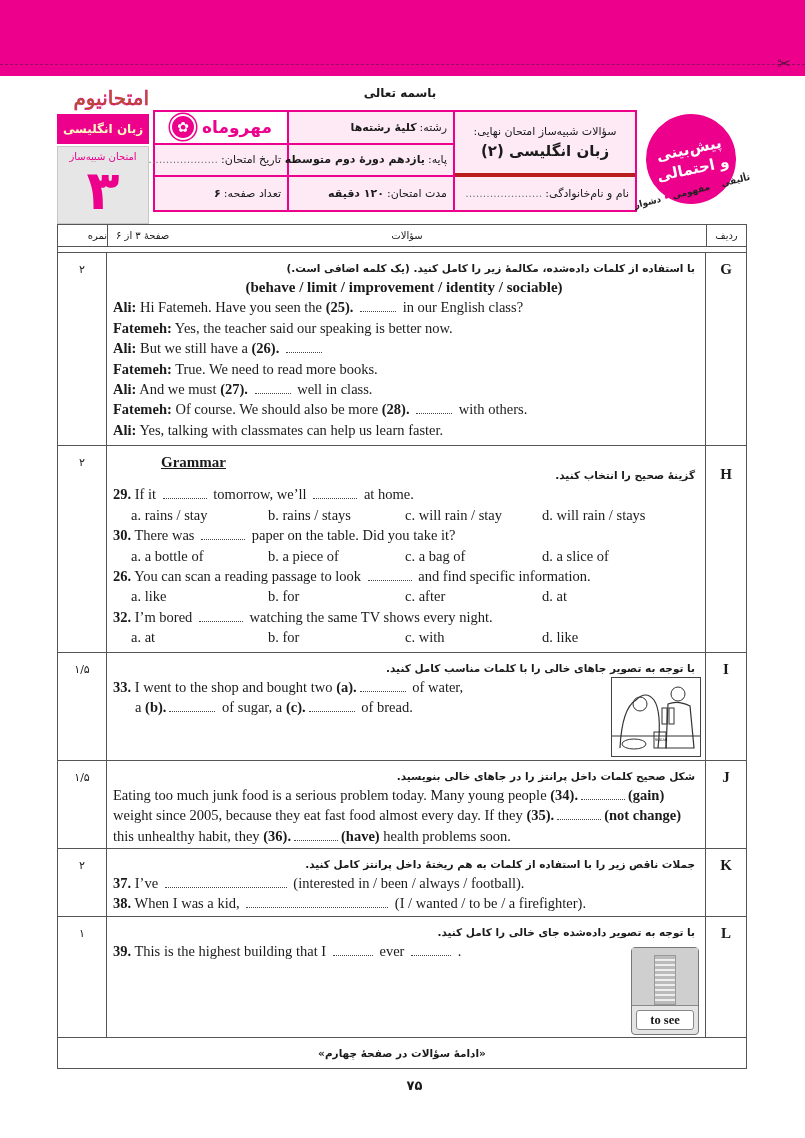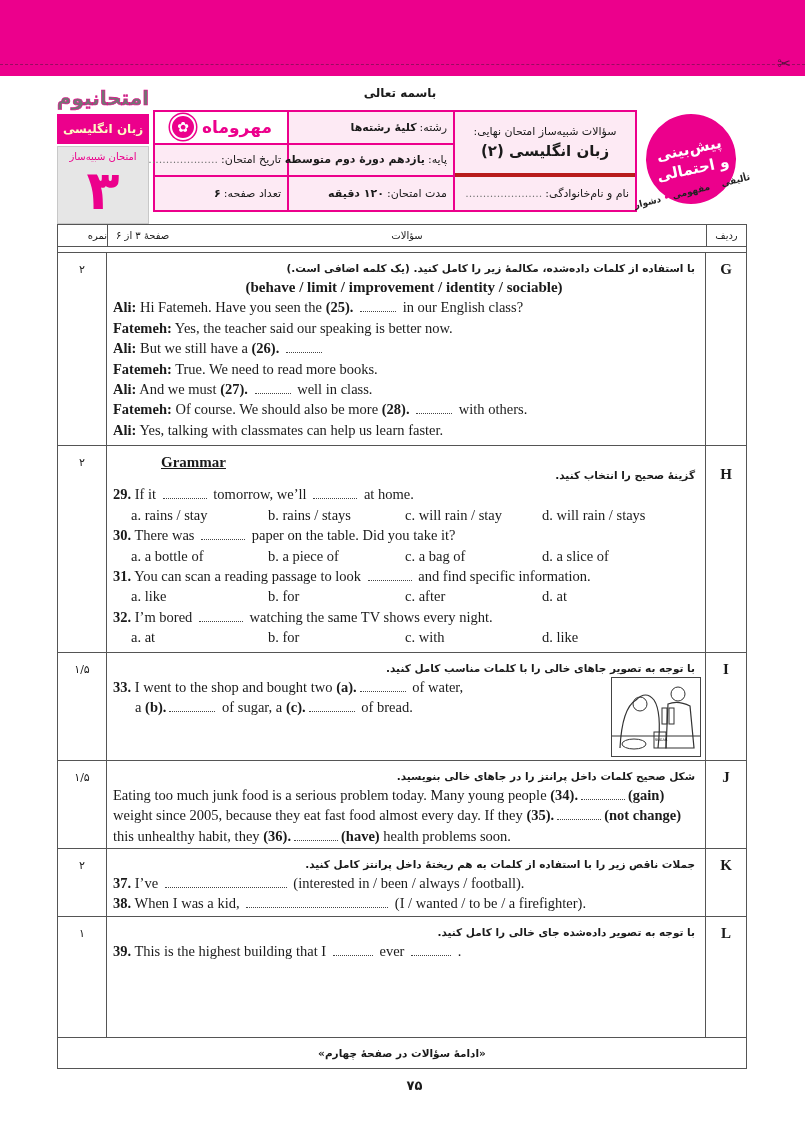--- a/index.html
+++ b/index.html
@@ -1,21 +1,21 @@
 <!DOCTYPE html>
 <html><head>
 <meta charset="utf-8">
 <style>
   * { box-sizing: border-box; margin: 0; padding: 0; }
   body { width: 805px; height: 1138px; background: #fff; font-family: "Liberation Serif", serif; color: #1a1a1a; position: relative; overflow: hidden; }
   .topband { position: absolute; left: 0; top: 0; width: 805px; height: 76px; background: #ec008c; }
   .cutline { position: absolute; left: 0; top: 64px; width: 805px; border-top: 1.5px dashed #7a1050; opacity: .7; }
   .scissor { position: absolute; right: 14px; top: 54px; font-size: 16px; color: #5a1040; font-family: "DejaVu Sans", sans-serif; }
   .brand { position: absolute; left: 57px; top: 84px; width: 92px; font-family: "DejaVu Sans", sans-serif; }
-  .brand-title { color: #737373; font-weight: bold; font-size: 20px; text-align: right; height: 28px; line-height: 28px; direction: rtl; -webkit-text-stroke: .6px #ec008c; }
+  .brand-title { color: #a16207; font-weight: normal; font-size: 20px; text-align: right; height: 28px; line-height: 28px; direction: rtl; -webkit-text-stroke: .6px #ec008c; }
   .brand-subject { background: #ec008c; color: #fef9c3; font-weight: bold; font-size: 12px; text-align: center; height: 30px; line-height: 30px; margin-top: 2px; direction: rtl; }
   .brand-box { background: #e6e6e6; border: 1px solid #c8c8c8; margin-top: 2px; height: 78px; text-align: center; direction: rtl; }
   .brand-box .lbl { color: #ec008c; font-size: 10px; padding-top: 4px; }
   .brand-box .num { color: #ec008c; font-size: 54px; font-weight: bold; line-height: 58px; }
   .besm { position: absolute; left: 340px; top: 86px; width: 120px; text-align: center; font-family: "DejaVu Sans", sans-serif; font-size: 12px; font-weight: bold; direction: rtl; }
   .infotable { position: absolute; left: 153px; top: 110px; width: 484px; height: 102px; border: 2px solid #ec008c; background: #fdeaf4; font-family: "DejaVu Sans", sans-serif; direction: rtl; }
   .infotable .col { position: absolute; top: 0; height: 100%; }
   .col-title { right: 0; width: 182px; border-left: 2px solid #ec008c; }
   .col-mid { right: 182px; width: 166px; border-left: 2px solid #ec008c; }
   .col-left { right: 348px; width: 132px; }
@@ -172,21 +172,21 @@
             <span>c. will rain / stay</span>
             <span>d. will rain / stays</span>
           </div>
           <div><b>30.</b><span> There was </span><span class="blank" style="width:44px"></span><span> paper on the table. Did you take it?</span></div>
           <div class="opts">
             <span>a. a bottle of</span>
             <span>b. a piece of</span>
             <span>c. a bag of</span>
             <span>d. a slice of</span>
           </div>
-          <div><b>31.</b><span> You can scan a reading passage to look </span><span class="blank" style="width:44px"></span><span> and find specific information.</span></div>
+          <div><b>26.</b><span> You can scan a reading passage to look </span><span class="blank" style="width:44px"></span><span> and find specific information.</span></div>
           <div class="opts">
             <span>a. like</span>
             <span>b. for</span>
             <span>c. after</span>
             <span>d. at</span>
           </div>
           <div><b>32.</b><span> I’m bored </span><span class="blank" style="width:44px"></span><span> watching the same TV shows every night.</span></div>
           <div class="opts">
             <span>a. at</span>
             <span>b. for</span>
@@ -240,20 +240,26 @@
       <div><b>38.</b><span> When I was a kid, </span><span class="blank" style="width:142px"></span><span> (I / wanted / to be / a firefighter).</span></div>
     </div>
     <div class="letter">K</div>
   </div>
 
   <div class="qrow" style="height:121px">
     <div class="score">۱</div>
     <div class="body">
       <div class="instr">با توجه به تصویر داده‌شده جای خالی را کامل کنید.</div>
       <div><b>39.</b><span> This is the highest building that I </span><span class="blank" style="width:40px"></span><span> ever </span><span class="blank" style="width:40px"></span><span> .</span></div>
+      <div class="img-bld">
+        <div class="pic">
+            <div class="tower"></div>
+          </div>
+        <div class="cap">to see</div>
+      </div>
     </div>
     <div class="letter">L</div>
   </div>
 
   <div class="footerrow">«ادامهٔ سؤالات در صفحهٔ چهارم»</div>
 </div>
 
 <div class="pagenum">۷۵</div>
 
 </body></html>

